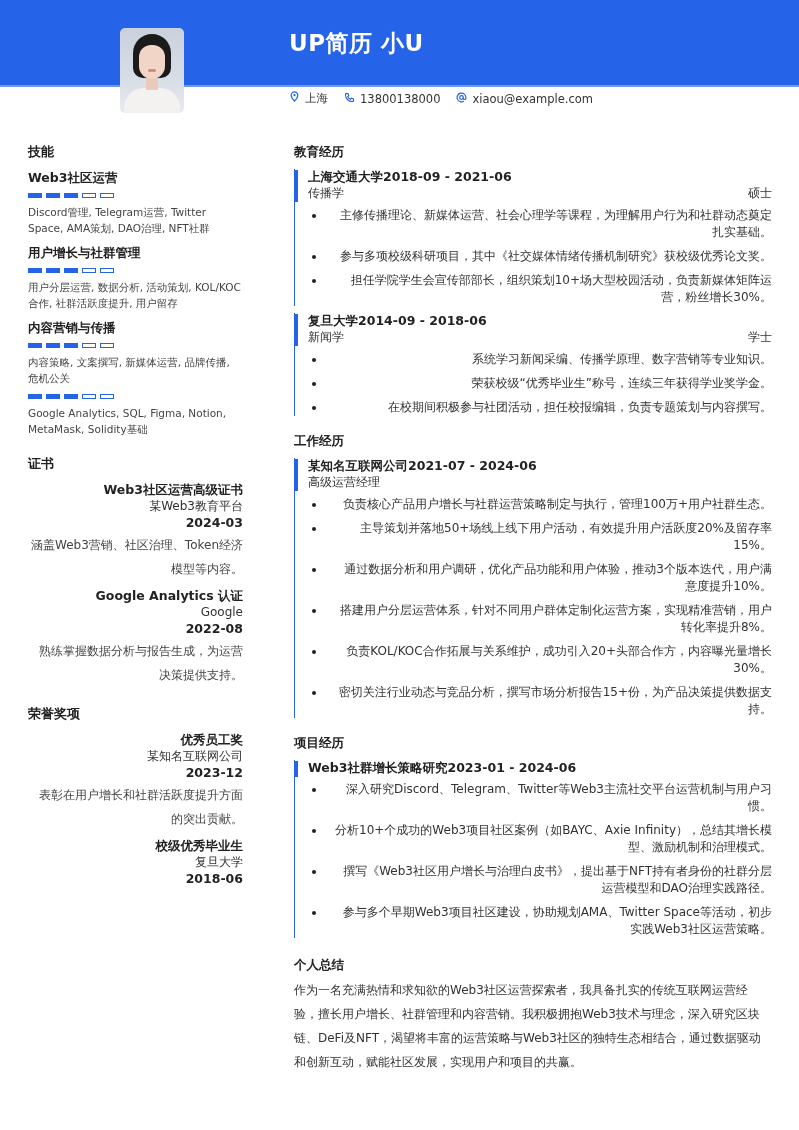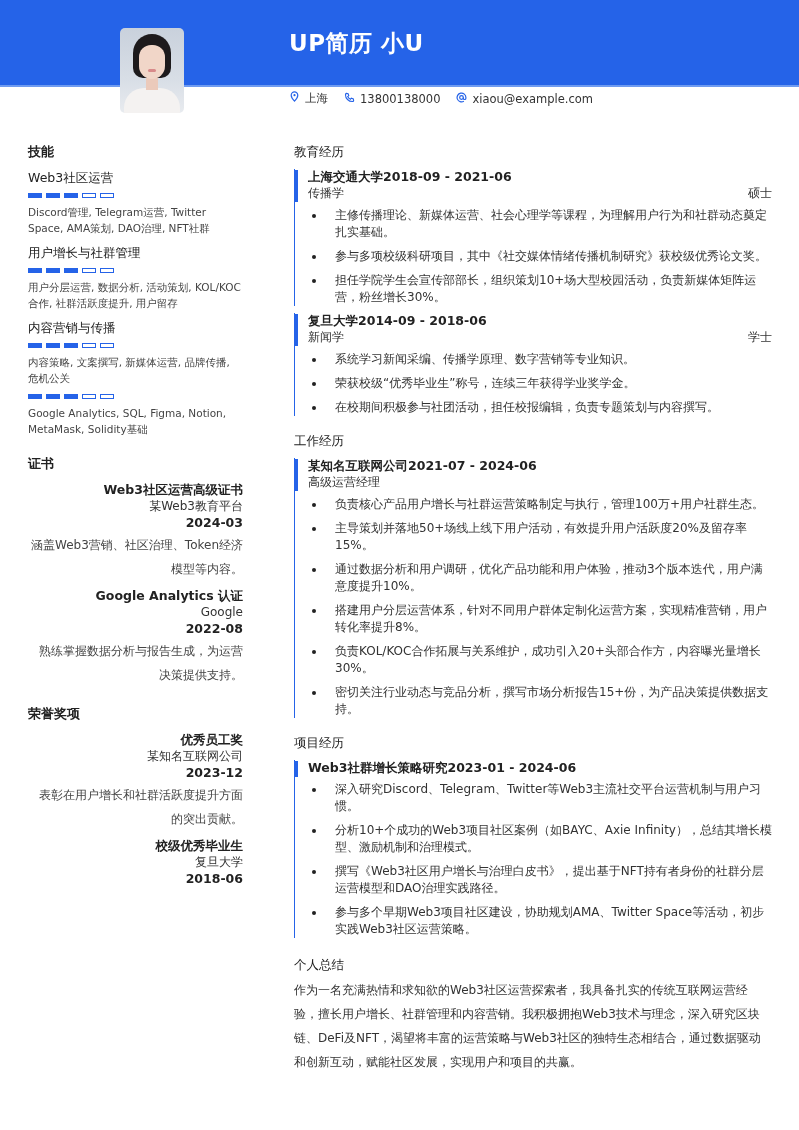--- a/index.html
+++ b/index.html
@@ -18,45 +18,45 @@
   .name { position: absolute; left: 289px; top: 28px; font-size: 23px; font-weight: bold; color: #ffffff; letter-spacing: 0.5px; }
 
   .contact { position: absolute; left: 289px; top: 91px; display: flex; align-items: center; font-size: 11.5px; color: #333; }
   .contact .item { display: flex; align-items: flex-start; margin-right: 16px; }
   .contact svg { width: 11px; height: 11px; margin-right: 5px; }
 
   
   .left { position: absolute; left: 28px; top: 143px; width: 215px; }
   .sec-title { font-size: 13px; font-weight: bold; color: #222; }
   .skill { margin-top: 8px; }
-  .skill-name { font-size: 12.5px; font-weight: normal; color: #222; line-height: 17px; }
+  .skill-name { font-size: 12.5px; font-weight: bold; color: #222; line-height: 17px; }
   .bars { display: flex; margin-top: 7px; margin-bottom: 6px; }
   .bar { width: 14px; height: 5px; margin-right: 4px; border: 1px solid #2563e8; background: #2563e8; }
   .bar.empty { background: #ffffff; }
   .skill-desc { font-size: 10.5px; line-height: 16px; color: #444; }
 
   .cert { margin-top: 4px; text-align: right; }
   .cert-title { font-size: 12.5px; font-weight: bold; color: #222; line-height: 17px; }
   .cert-org { font-size: 12px; color: #333; line-height: 16px; }
   .cert-date { font-size: 12.5px; font-weight: bold; color: #222; line-height: 17px; }
   .cert-desc { font-size: 12px; color: #444; line-height: 24px; margin-top: 2px; }
 
   
   .right { position: absolute; left: 294px; top: 143px; width: 478px; }
-  .r-sec-title { font-size: 12.5px; font-weight: normal; color: #222; line-height: 18px; }
+  .r-sec-title { font-size: 12.5px; font-weight: bold; color: #222; line-height: 18px; }
   .entry { position: relative; padding-left: 14px; margin-top: 6px; }
   .entry::before { content: ""; position: absolute; left: 0; top: 0; width: 1px; height: 100%; background: #2563e8; }
   .entry .accent { position: absolute; left: 0; top: 1px; width: 4px; height: 32px; background: #2563e8; }
   .entry .accent.short { height: 16px; }
   .e-head { display: flex; line-height: 16px; }
   .e-title { font-size: 12.5px; font-weight: bold; color: #222; }
   .e-date { font-size: 12.5px; font-weight: bold; color: #222; }
   .e-sub { display: flex; justify-content: space-between; font-size: 12px; color: #333; line-height: 17px; }
   .bullets { margin-top: 5px; list-style: none; }
-  .bullets li { position: relative; padding-left: 27px; font-size: 12px; line-height: 17px; color: #333; margin-bottom: 7px; }
+  .bullets li { position: relative; padding-left: 27px; font-size: 12px; line-height: 17px; color: #333; margin-bottom: 7px; text-align: right; }
   .bullets li::before { content: ""; position: absolute; left: 4px; top: 7px; width: 4px; height: 4px; border-radius: 50%; background: #222; }
   .summary-text { font-size: 12px; line-height: 24px; color: #333; margin-top: 4px; width: 470px; }
 </style>
 </head>
 <body>
 
 <div class="header-band"></div>
 <div class="header-line"></div>
 
 <div class="avatar">

